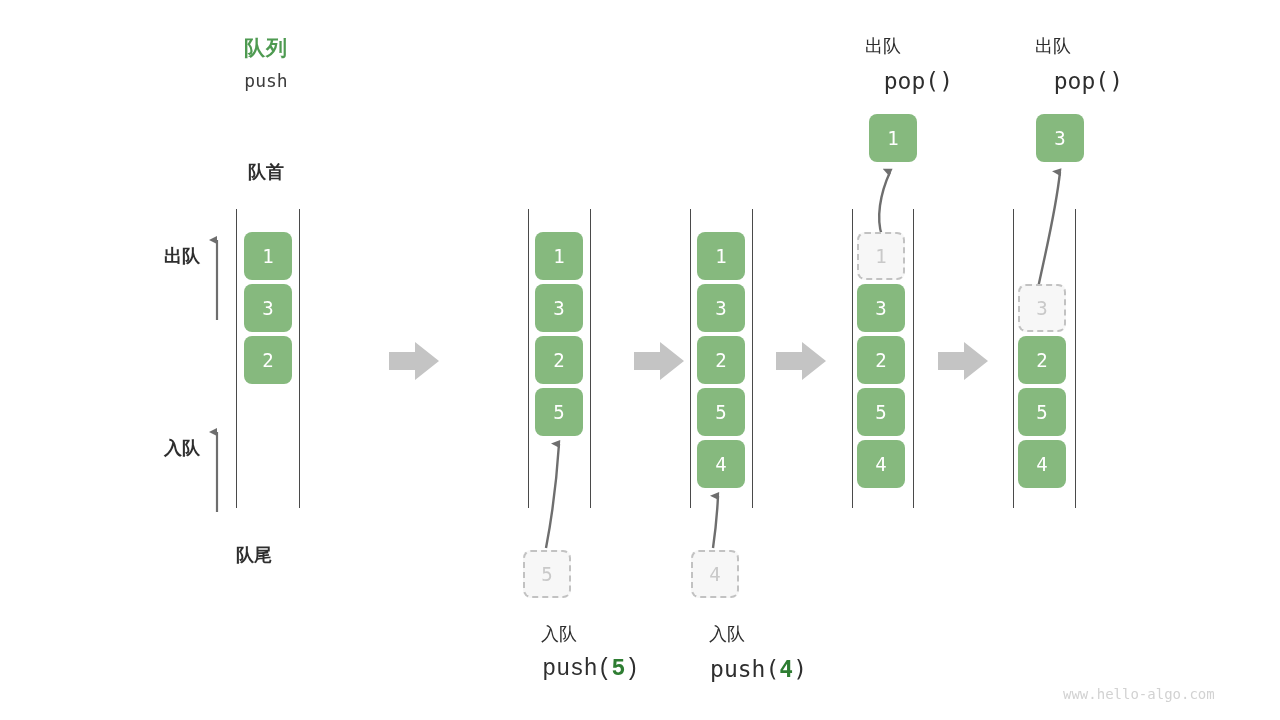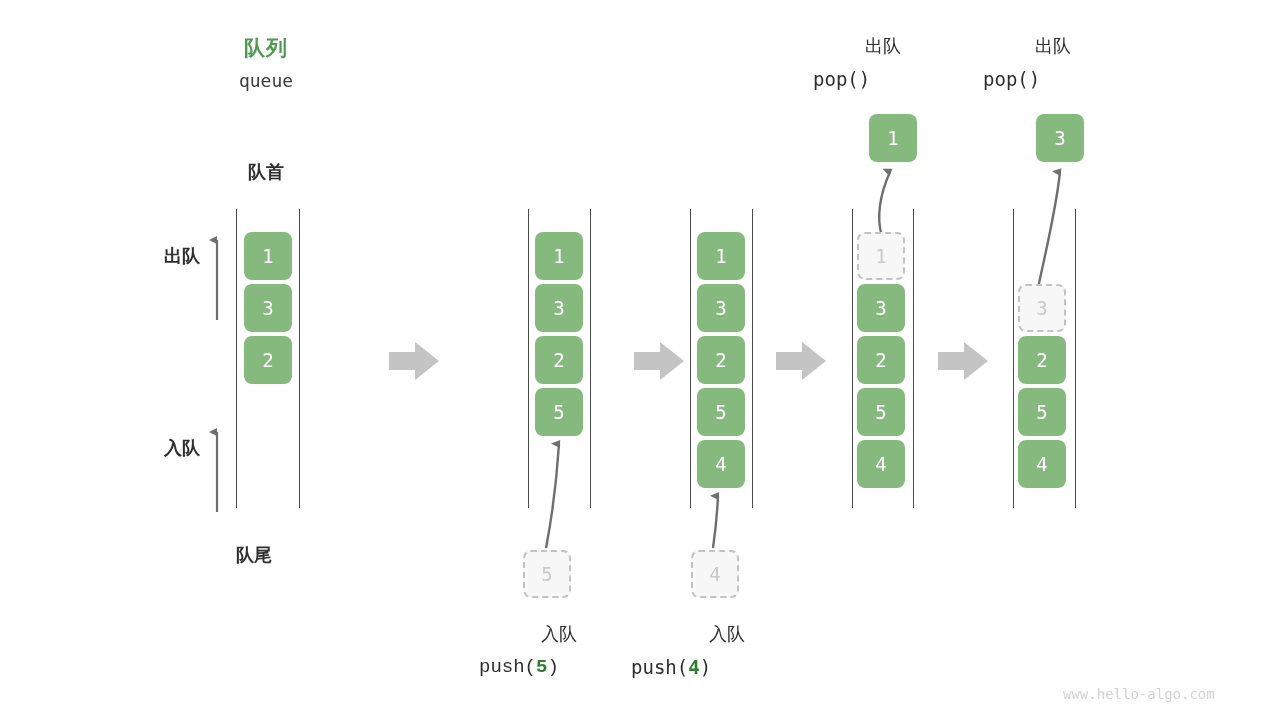--- a/index.html
+++ b/index.html
@@ -53,23 +53,23 @@
     white-space: nowrap;
     text-align: right;
   }
   .op-label-cn {
     font-size: 18px;
     color: #2e2e2e;
     text-align: center;
     white-space: nowrap;
   }
   .op-label-code {
-    font-size: 19px;
-    color: #2e2e2e;
-    text-align: left;
+    font-size: 23px;
+    color: #2e2e2e;
+    text-align: right;
     white-space: nowrap;
     font-family: "DejaVu Sans Mono", "Liberation Mono", monospace;
   }
   .op-label-code .arg { color: #2e7d32; font-weight: bold; }
 
   
   .rail {
     width: 1px;
     background: #4a4a4a;
   }
@@ -103,21 +103,21 @@
   }
 
   svg { overflow: visible; }
 </style>
 </head>
 <body>
 
 <div id="stage">
 
   <div class="title-cn abs" style="left:196px; top:34px; width:140px;">队列</div>
-  <div class="title-en abs" style="left:196px; top:70px; width:140px;">queue</div>
+  <div class="title-en abs" style="left:196px; top:70px; width:140px;">push</div>
 
   <div class="anchor-label abs" style="left:196px; top:160px; width:140px;">队首</div>
   <div class="anchor-label abs" style="left:184px; top:543px; width:140px;">队尾</div>
 
   <div class="side-label abs" style="left:80px; top:244px; width:120px;">出队</div>
   <div class="side-label abs" style="left:80px; top:436px; width:120px;">入队</div>
 
   <svg class="abs" style="left:205px; top:232px;" width="30" height="90">
     <defs>
       <marker id="upArrow" markerWidth="9" markerHeight="9" refX="4.5" refY="8" orient="auto-start-reverse" markerUnits="userSpaceOnUse">
@@ -176,21 +176,21 @@
   <div class="cell abs" style="left:697px; top:388px;">5</div>
   <div class="cell abs" style="left:697px; top:440px;">4</div>
 
   <div class="cell ghost abs" style="left:691px; top:550px;">4</div>
 
   <svg class="abs" style="left:688px; top:482px;" width="70" height="72">
     <path d="M25,66 C27,52 29,36 30,14" stroke="#6e6e6e" stroke-width="2.4" fill="none" marker-end="url(#thinArrow)"></path>
   </svg>
 
   <div class="op-label-cn abs" style="left:657px; top:622px; width:140px;">入队</div>
-  <div class="op-label-code abs" style="left:631px; top:656px; width:160px;"><span>push(</span><span class="arg">4</span><span>)</span></div>
+  <div class="op-label-code abs" style="left:647px; top:656px; width:160px;"><span>push(</span><span class="arg">4</span><span>)</span></div>
 
   <svg class="abs" style="left:776px; top:341px;" width="52" height="40">
     <path d="M0,11 L26,11 L26,1 L50,20 L26,39 L26,29 L0,29 Z" fill="#c4c4c4"></path>
   </svg>
 
   <div class="op-label-cn abs" style="left:813px; top:34px; width:140px;">出队</div>
   <div class="op-label-code abs" style="left:813px; top:68px; width:140px;">pop()</div>
 
   <div class="cell abs" style="left:869px; top:114px;">1</div>
 

